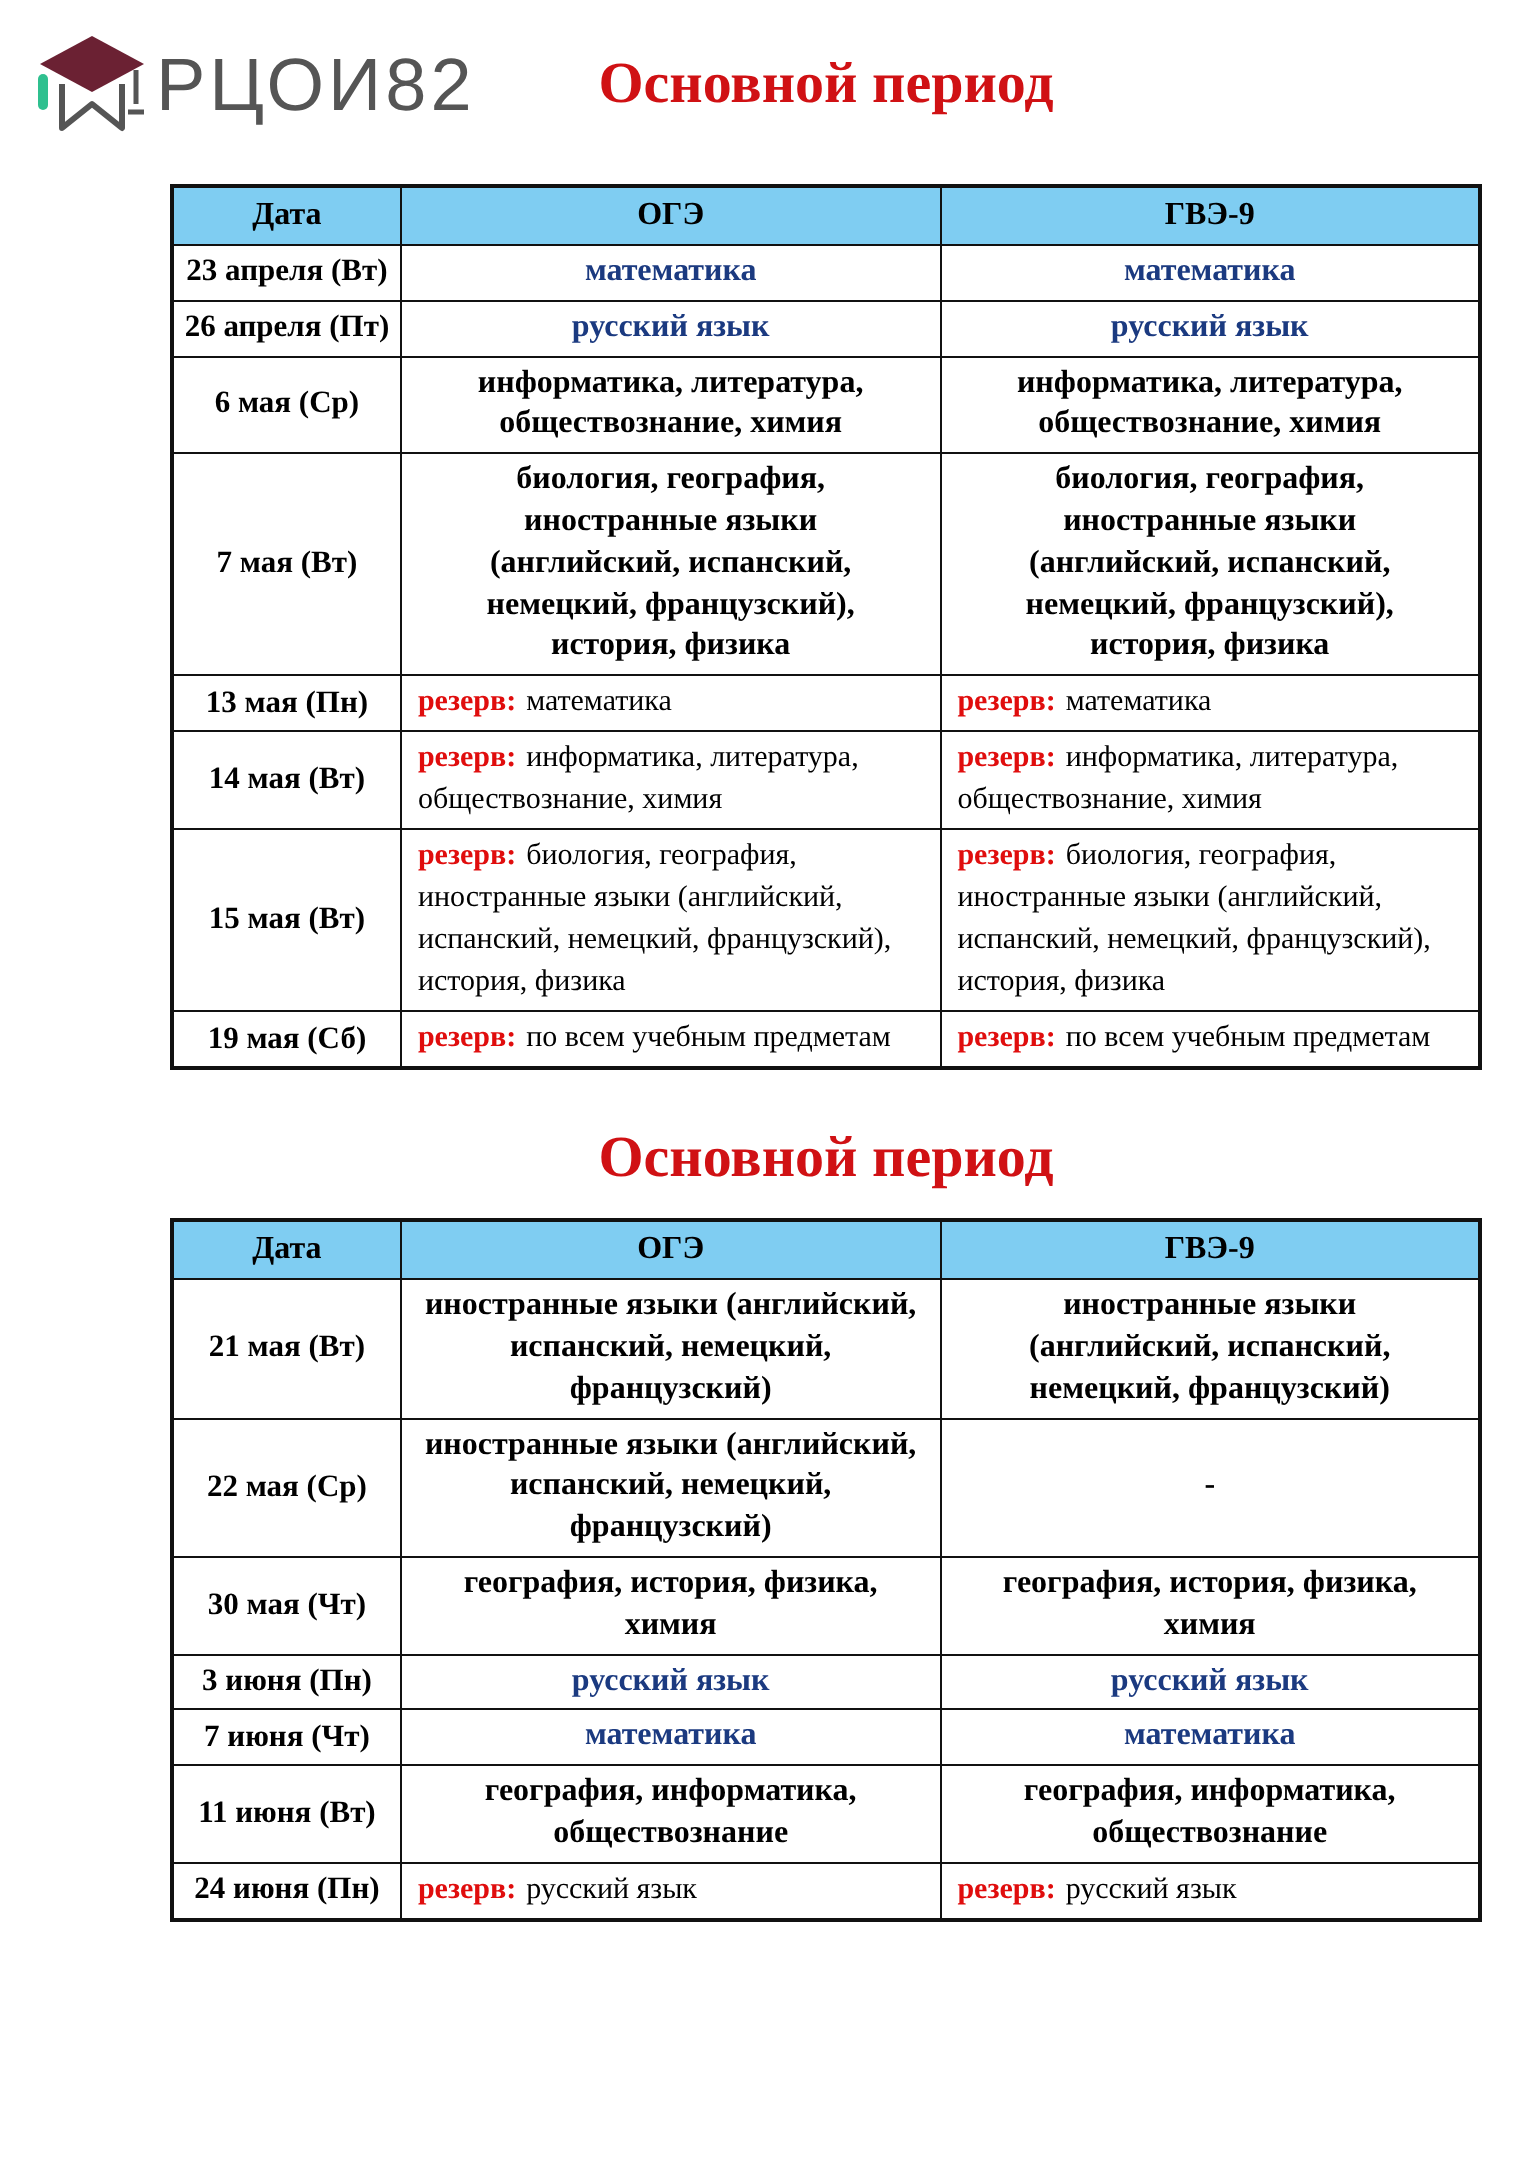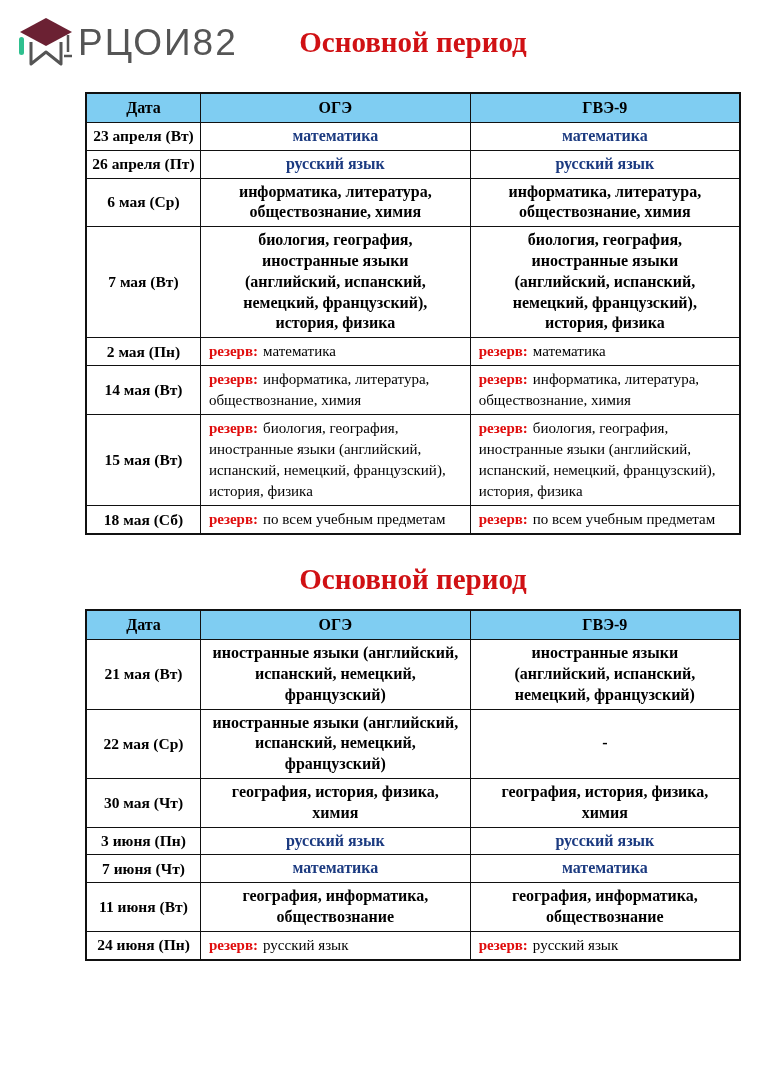--- a/index.html
+++ b/index.html
@@ -110,21 +110,21 @@
 (английский, испанский,
 немецкий, французский),
 история, физика</td>
           <td class="cell subject">биология, география,
 иностранные языки
 (английский, испанский,
 немецкий, французский),
 история, физика</td>
         </tr>
         <tr>
-          <td class="date">2 мая (Пн)</td>
+          <td class="date">13 мая (Пн)</td>
           <td class="cell reserve"><span class="rp">резерв:</span><span class="rtext">математика</span></td>
           <td class="cell reserve"><span class="rp">резерв:</span><span class="rtext">математика</span></td>
         </tr>
         <tr>
           <td class="date">14 мая (Вт)</td>
           <td class="cell reserve"><span class="rp">резерв:</span><span class="rtext">информатика, литература,
 обществознание, химия</span></td>
           <td class="cell reserve"><span class="rp">резерв:</span><span class="rtext">информатика, литература,
 обществознание, химия</span></td>
         </tr>
@@ -133,21 +133,21 @@
           <td class="cell reserve"><span class="rp">резерв:</span><span class="rtext">биология, география,
 иностранные языки (английский,
 испанский, немецкий, французский),
 история, физика</span></td>
           <td class="cell reserve"><span class="rp">резерв:</span><span class="rtext">биология, география,
 иностранные языки (английский,
 испанский, немецкий, французский),
 история, физика</span></td>
         </tr>
         <tr>
-          <td class="date">18 мая (Сб)</td>
+          <td class="date">19 мая (Сб)</td>
           <td class="cell reserve"><span class="rp">резерв:</span><span class="rtext">по всем учебным предметам</span></td>
           <td class="cell reserve"><span class="rp">резерв:</span><span class="rtext">по всем учебным предметам</span></td>
         </tr>
       </tbody>
   </table>
 
   <h1 class="title t2">Основной период</h1>
 
   <table class="sched">
     <colgroup>

